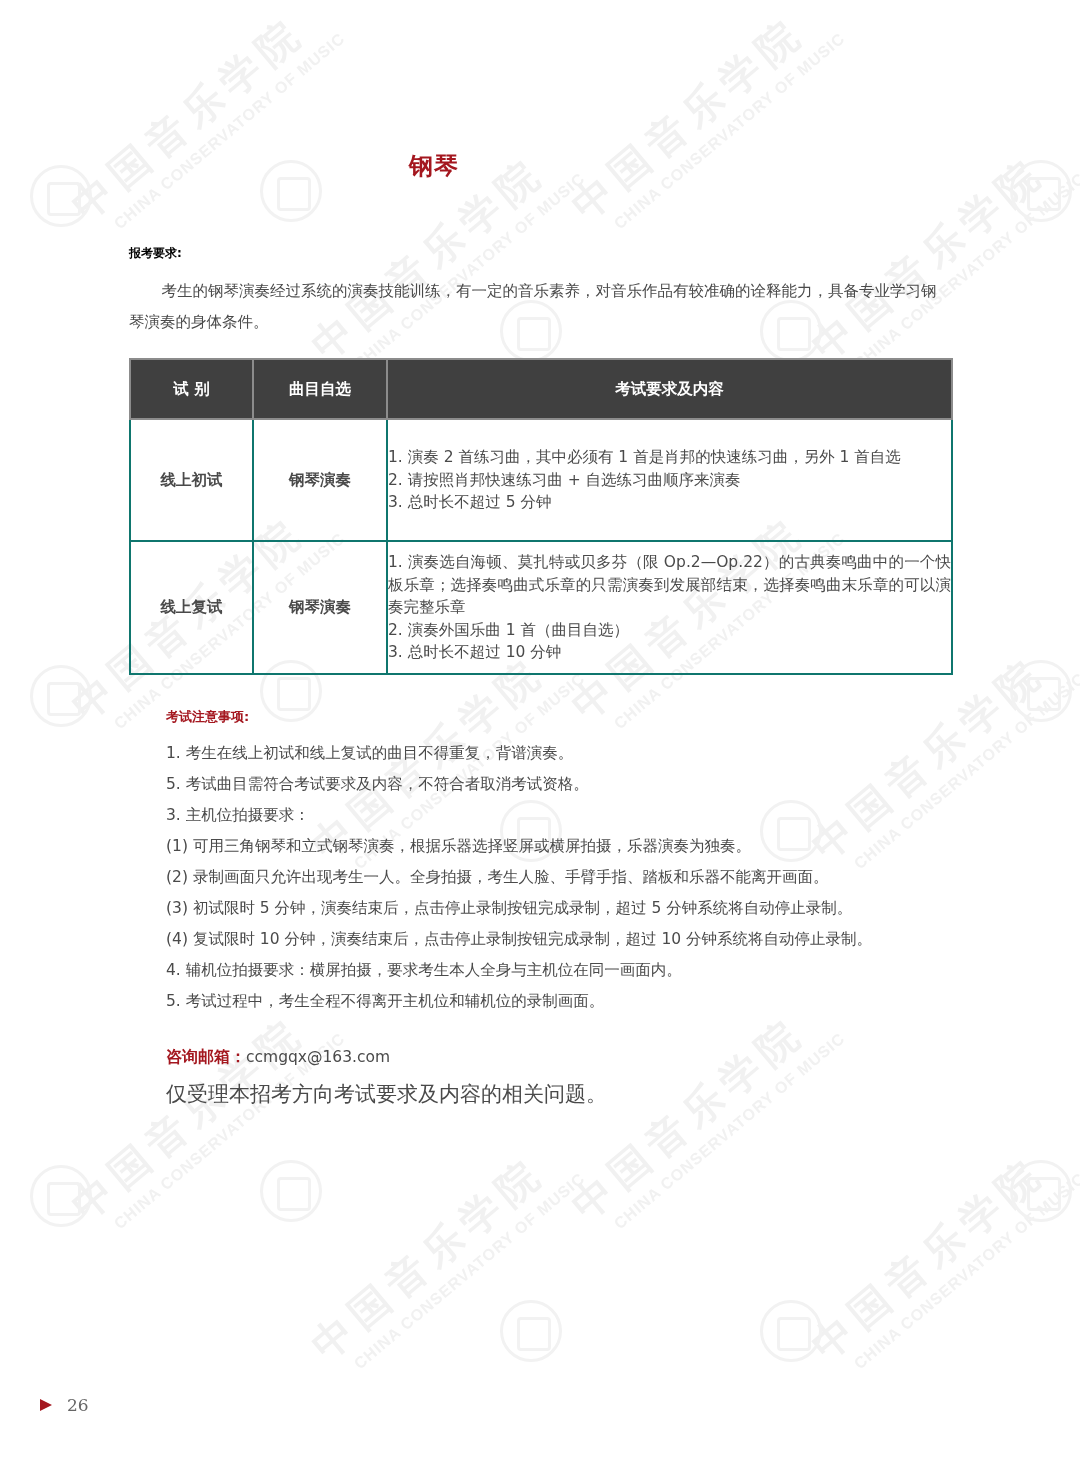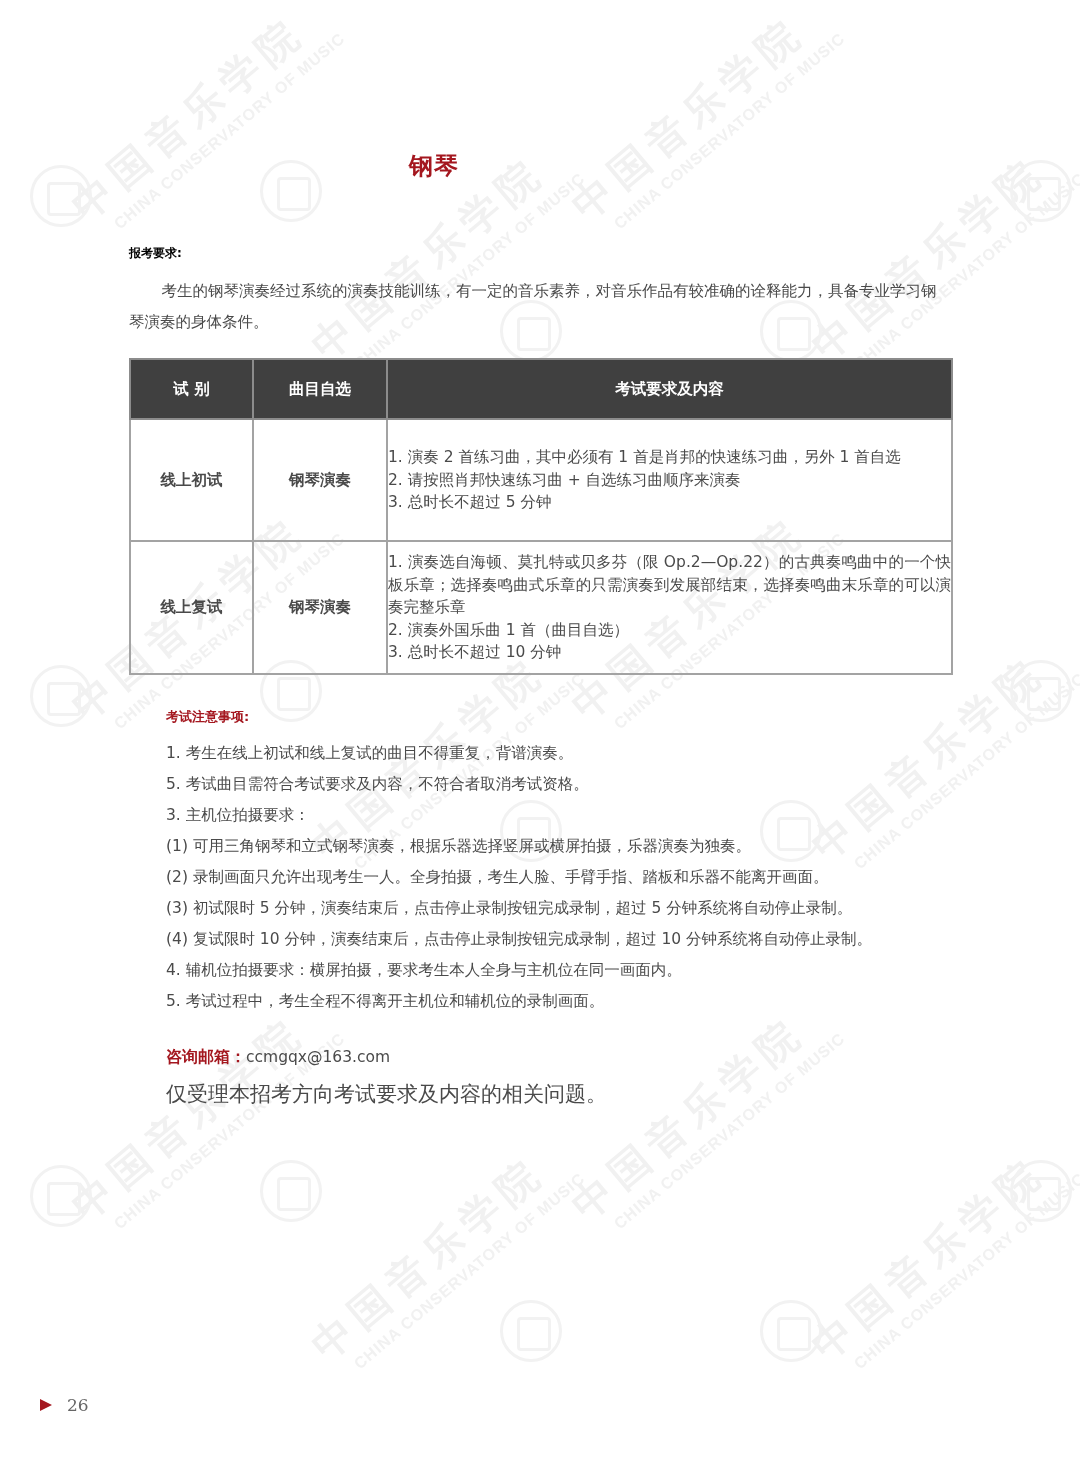--- a/index.html
+++ b/index.html
@@ -43,21 +43,21 @@
   table.exam {
     position: absolute; left: 129px; top: 358px; width: 822px;
     border-collapse: collapse; table-layout: fixed;
   }
   table.exam th {
     background: #404040; color: #ffffff; font-weight: bold; font-size: 15.5px;
     height: 56px; border: 2px solid #8c8c8c; border-bottom-color: #8c8c8c;
     text-align: center;
   }
   table.exam td {
-    border: 2px solid #a3a3a3; font-size: 15.5px; color: #4a4a4a;
+    border: 2px solid #0f766e; font-size: 15.5px; color: #4a4a4a;
     vertical-align: middle; padding: 0;
   }
   td.center { text-align: center; font-weight: bold; }
   td.req { padding: 14px 2px 14px 2px; line-height: 22.5px; text-align: justify; }
   td.req div { display: block; }
   .row1 td { height: 122px; box-sizing: border-box; }
   .row2 td { height: 133px; box-sizing: border-box; }
   .notes-heading {
     position: absolute; left: 166px; top: 708px;
     font-size: 13px; font-weight: bold; color: #a4171f;

